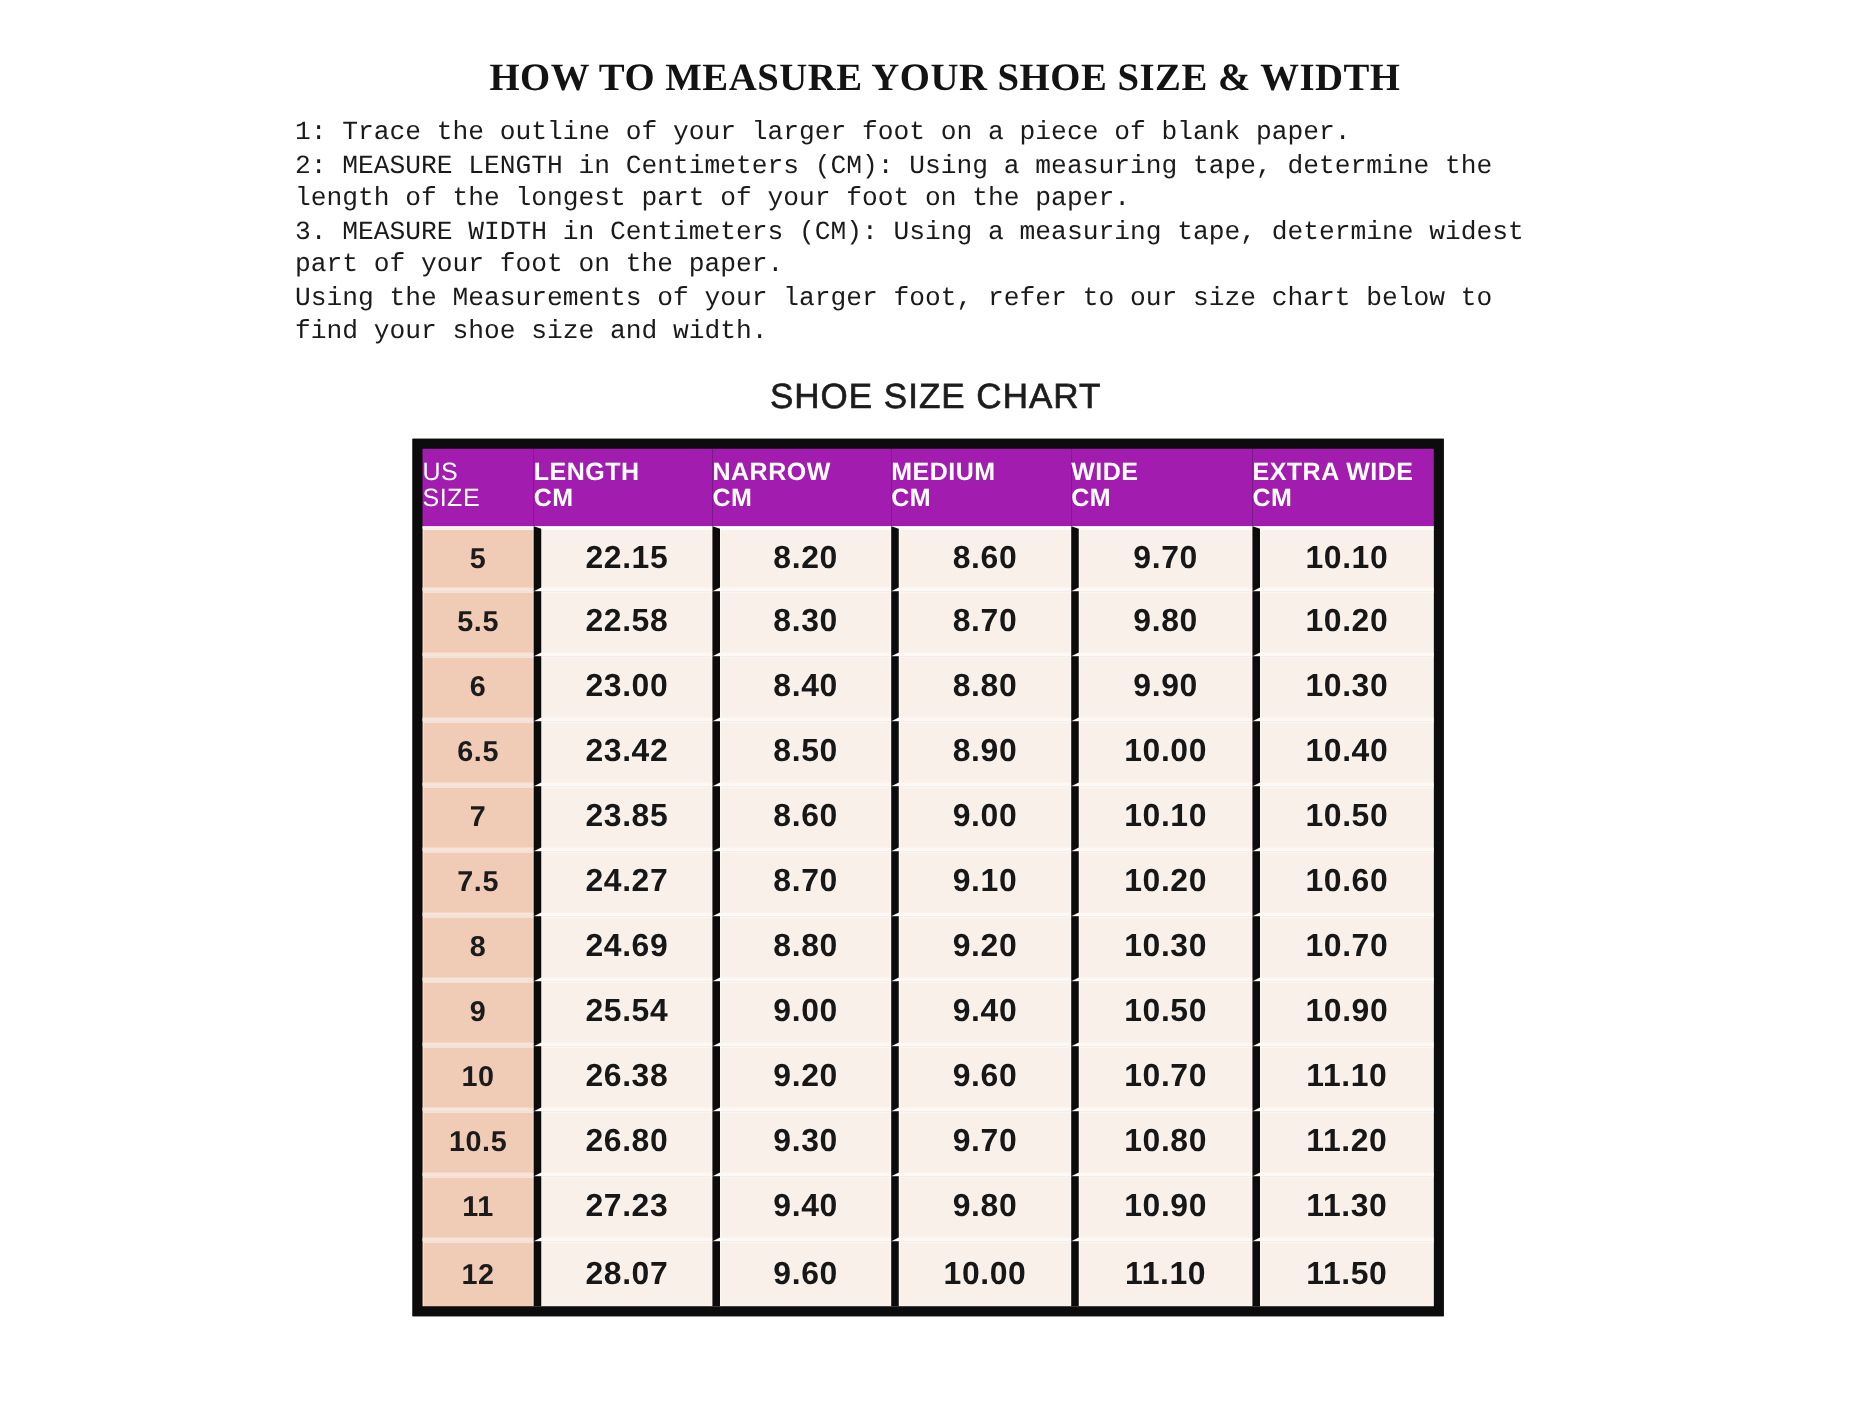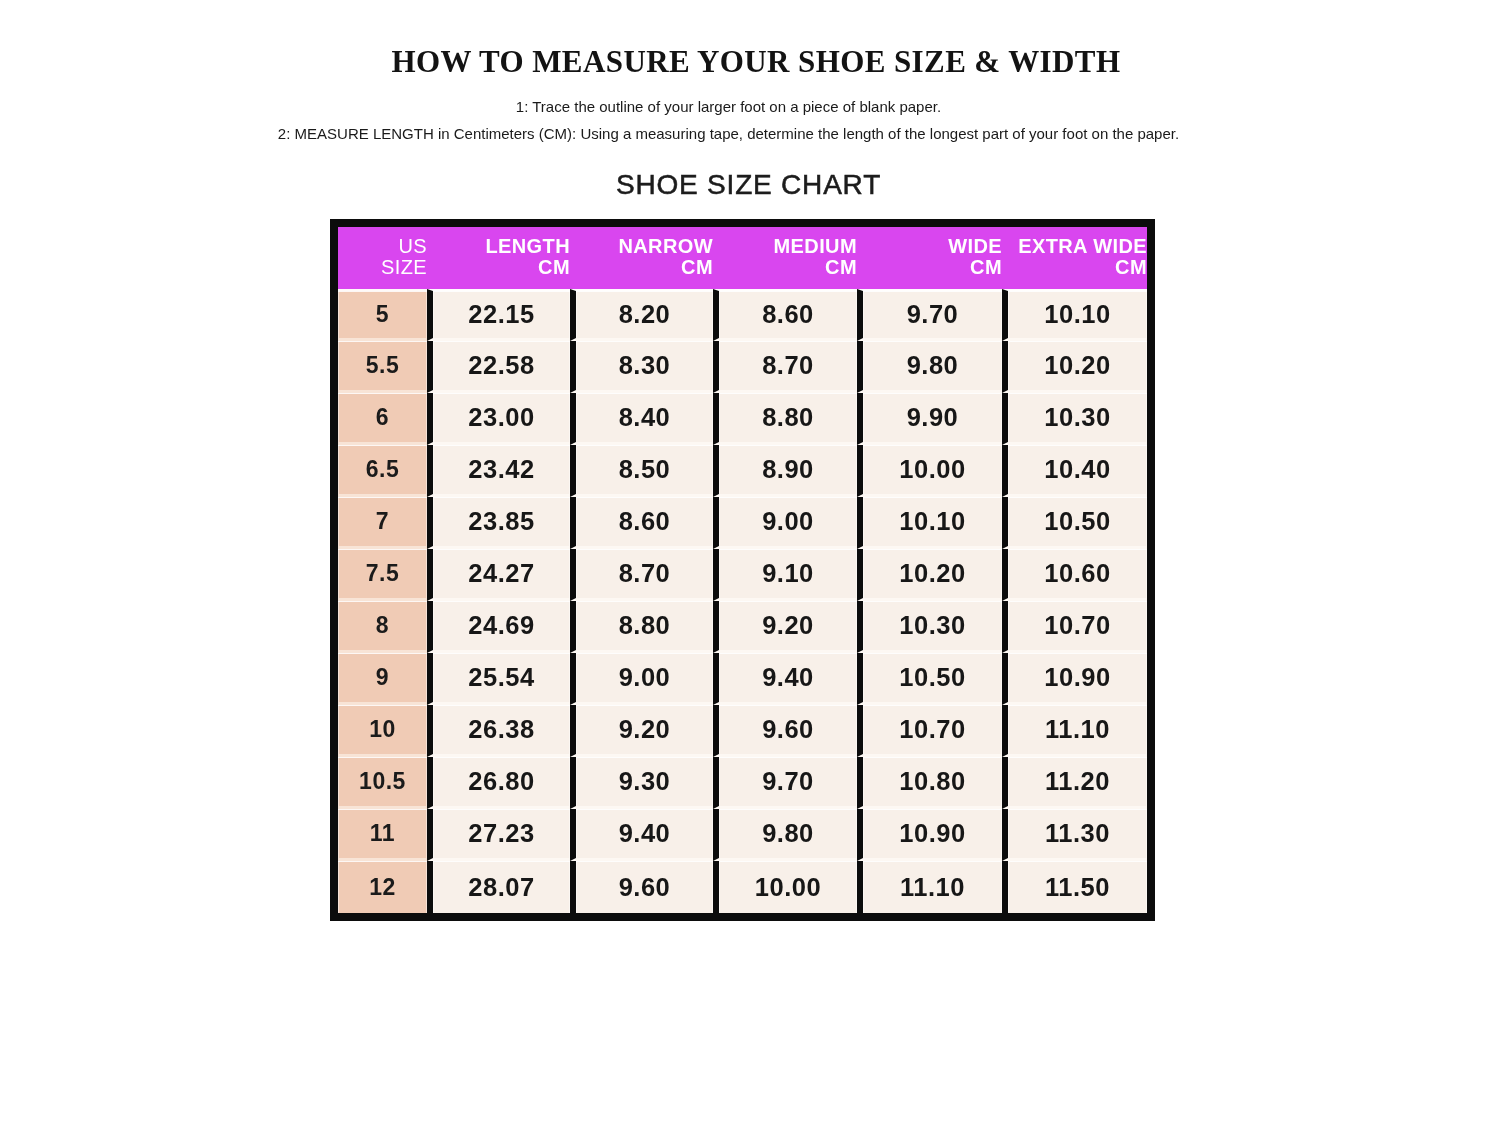--- a/index.html
+++ b/index.html
@@ -19,25 +19,24 @@
     font-family: "Liberation Serif", serif;
     font-weight: 700;
     font-size: 31px;
     letter-spacing: 0.4px;
     color: #131313;
     padding-left: 12px;
   }
   .instructions {
     margin: 14px 0 0 236px;
     width: 985px;
-    font-family: Liberation Sans, sans-serif;
-    font-size: 15px;
+    font-family: Liberation Mono, monospace;
+    font-size: 21px;
     line-height: 26px;
     color: #1a1a1a;
-    text-align: center;
   }
   .instructions p { margin: 0 0 1px 0; }
   .chart-area {
     width: 837px;
     margin: 0 0 0 330px;
   }
   .chart-title {
     margin: 22px 0 18px 0;
     text-align: center;
     font-weight: 400;
@@ -55,28 +54,28 @@
     border: 8px solid #0c0c0c;
   }
   col.c-us { width: 89px; }
   col.c-len { width: 143px; }
   col.c-nar { width: 143px; }
   col.c-med { width: 144px; }
   col.c-wid { width: 145px; }
   col.c-xw  { width: 145px; }
   table.size-chart th, table.size-chart td { box-sizing: border-box; }
   thead th {
-    background: #d946ef;
+    background: #a21caf;
     color: #ffffff;
     font-weight: 700;
     font-size: 20px;
     letter-spacing: 0.4px;
     line-height: 21px;
     padding: 9px 0 11px 0;
-    text-align: right;
+    text-align: left;
     vertical-align: middle;
   }
   thead th.us-col { font-weight: 400; }
   tbody th, tbody td {
     height: 52px;
     text-align: center;
     vertical-align: middle;
     font-weight: 700;
     letter-spacing: 0.5px;
     border-bottom: 3px solid #fdf8f3;
@@ -101,20 +100,22 @@
 </style>
 </head>
 <body>
 
 <div class="page">
   <h1 class="main-title">HOW TO MEASURE YOUR SHOE SIZE &amp; WIDTH</h1>
 
   <div class="instructions">
     <p>1: Trace the outline of your larger foot on a piece of blank paper.</p>
     <p>2: MEASURE LENGTH in Centimeters (CM): Using a measuring tape, determine the length of the longest part of your foot on the paper.</p>
+    <p>3. MEASURE WIDTH in Centimeters (CM): Using a measuring tape, determine widest part of your foot on the paper.</p>
+    <p>Using the Measurements of your larger foot, refer to our size chart below to find your shoe size and width.</p>
   </div>
 
   <div class="chart-area">
     <h2 class="chart-title">SHOE SIZE CHART</h2>
 
     <table class="size-chart">
       <colgroup>
         <col class="c-us">
           <col class="c-len">
           <col class="c-nar">

